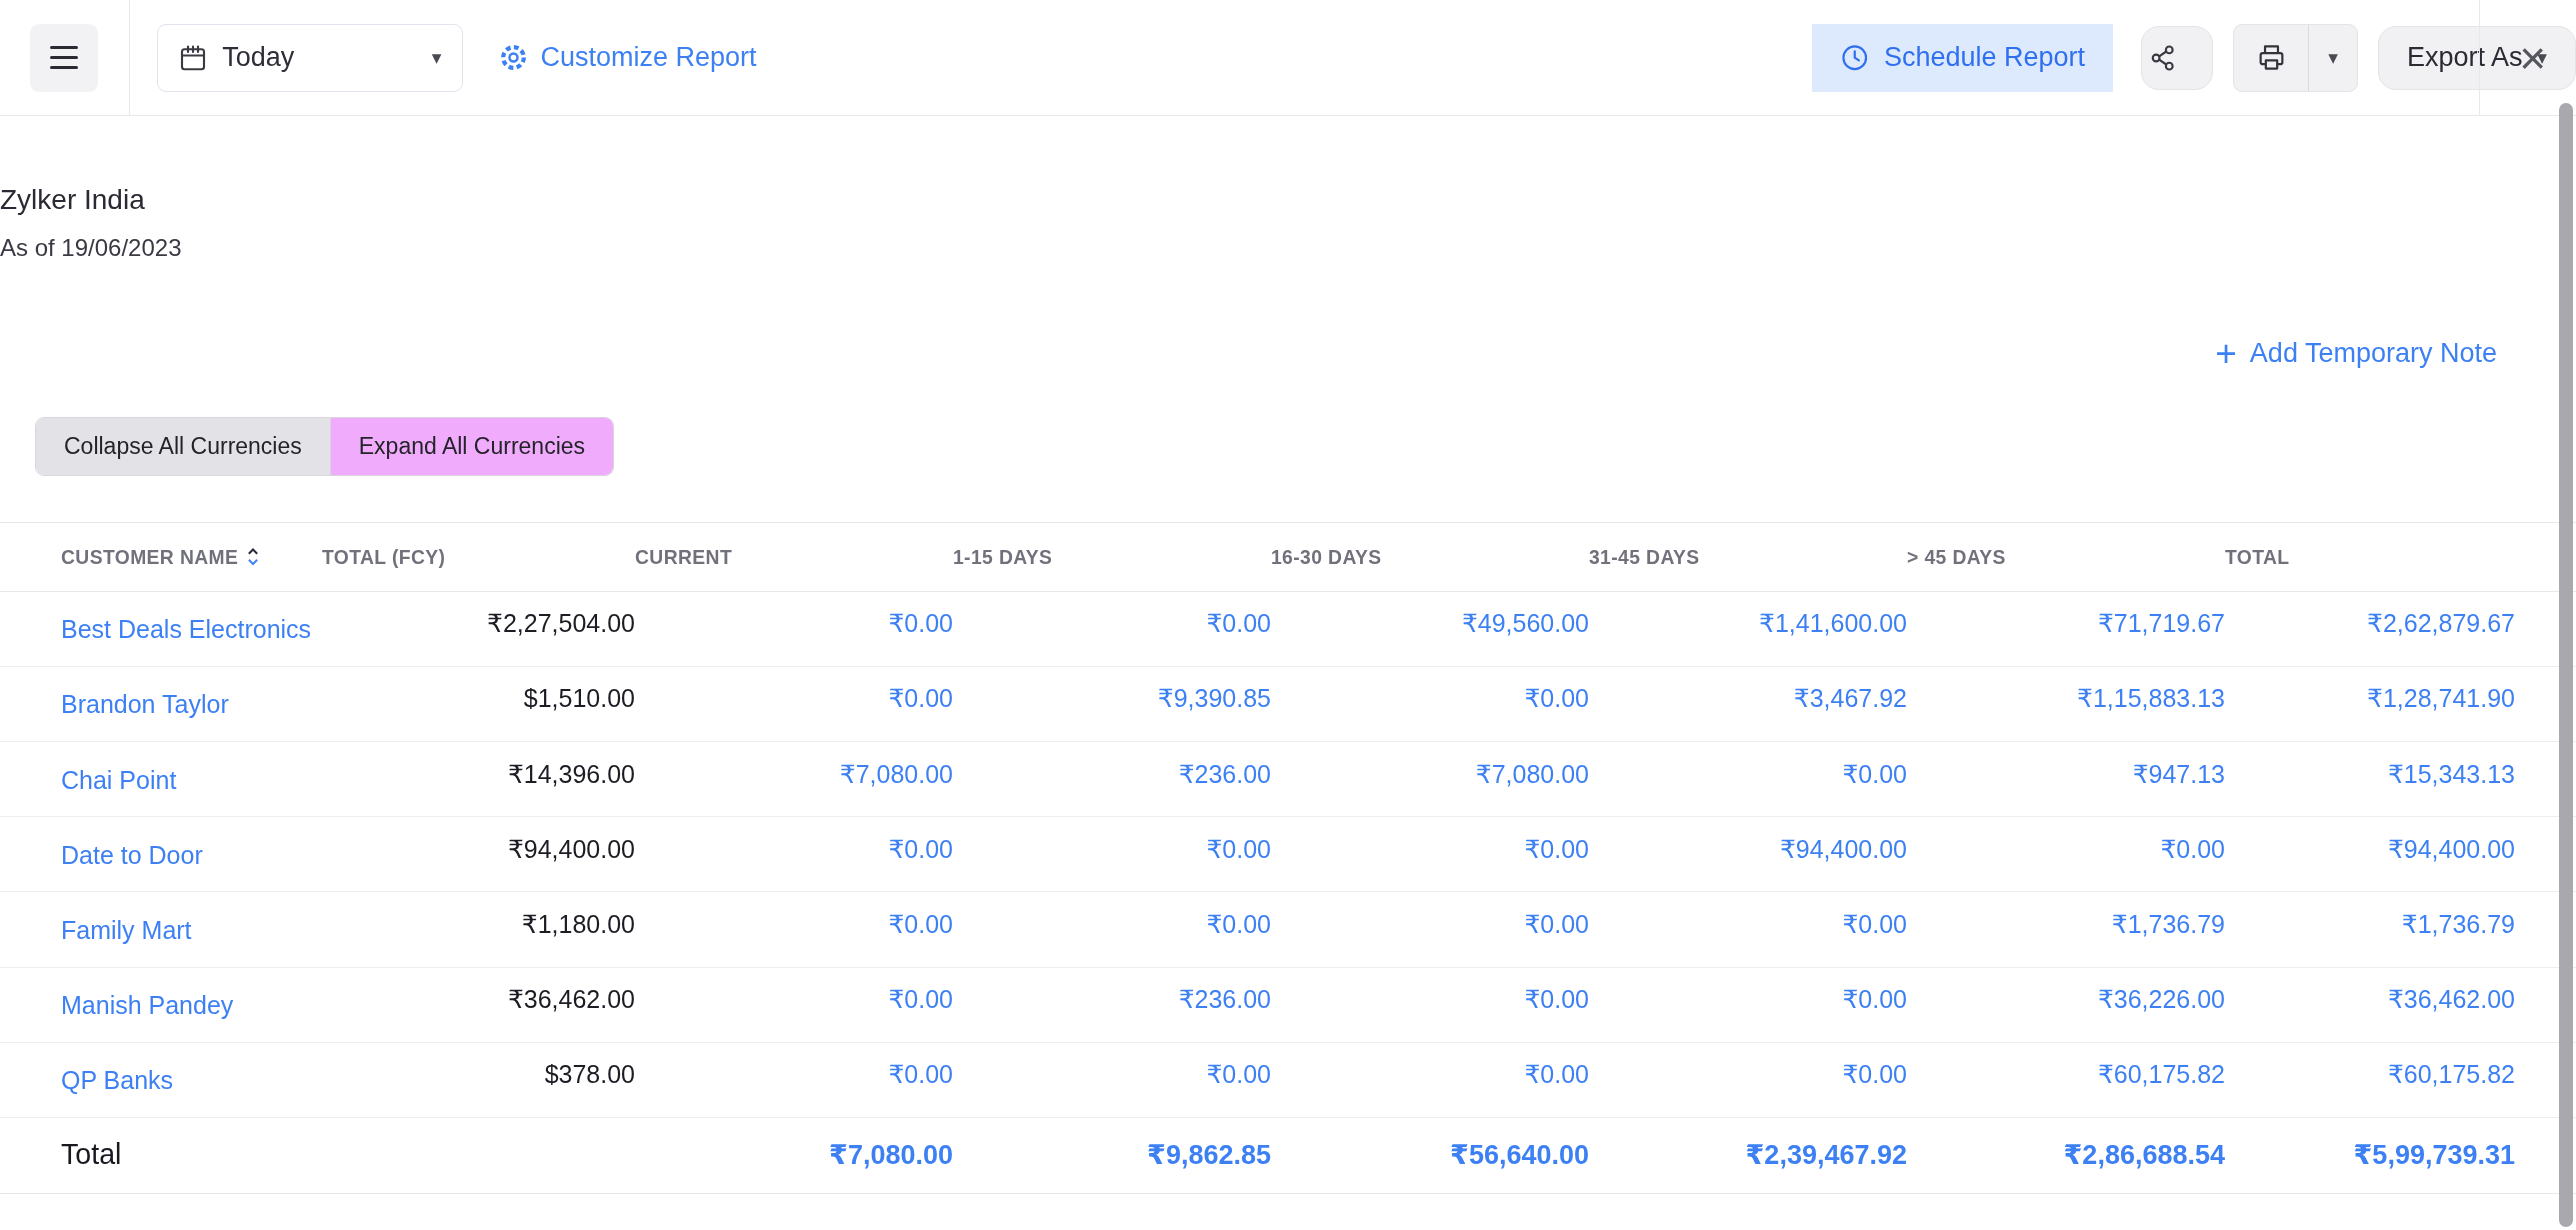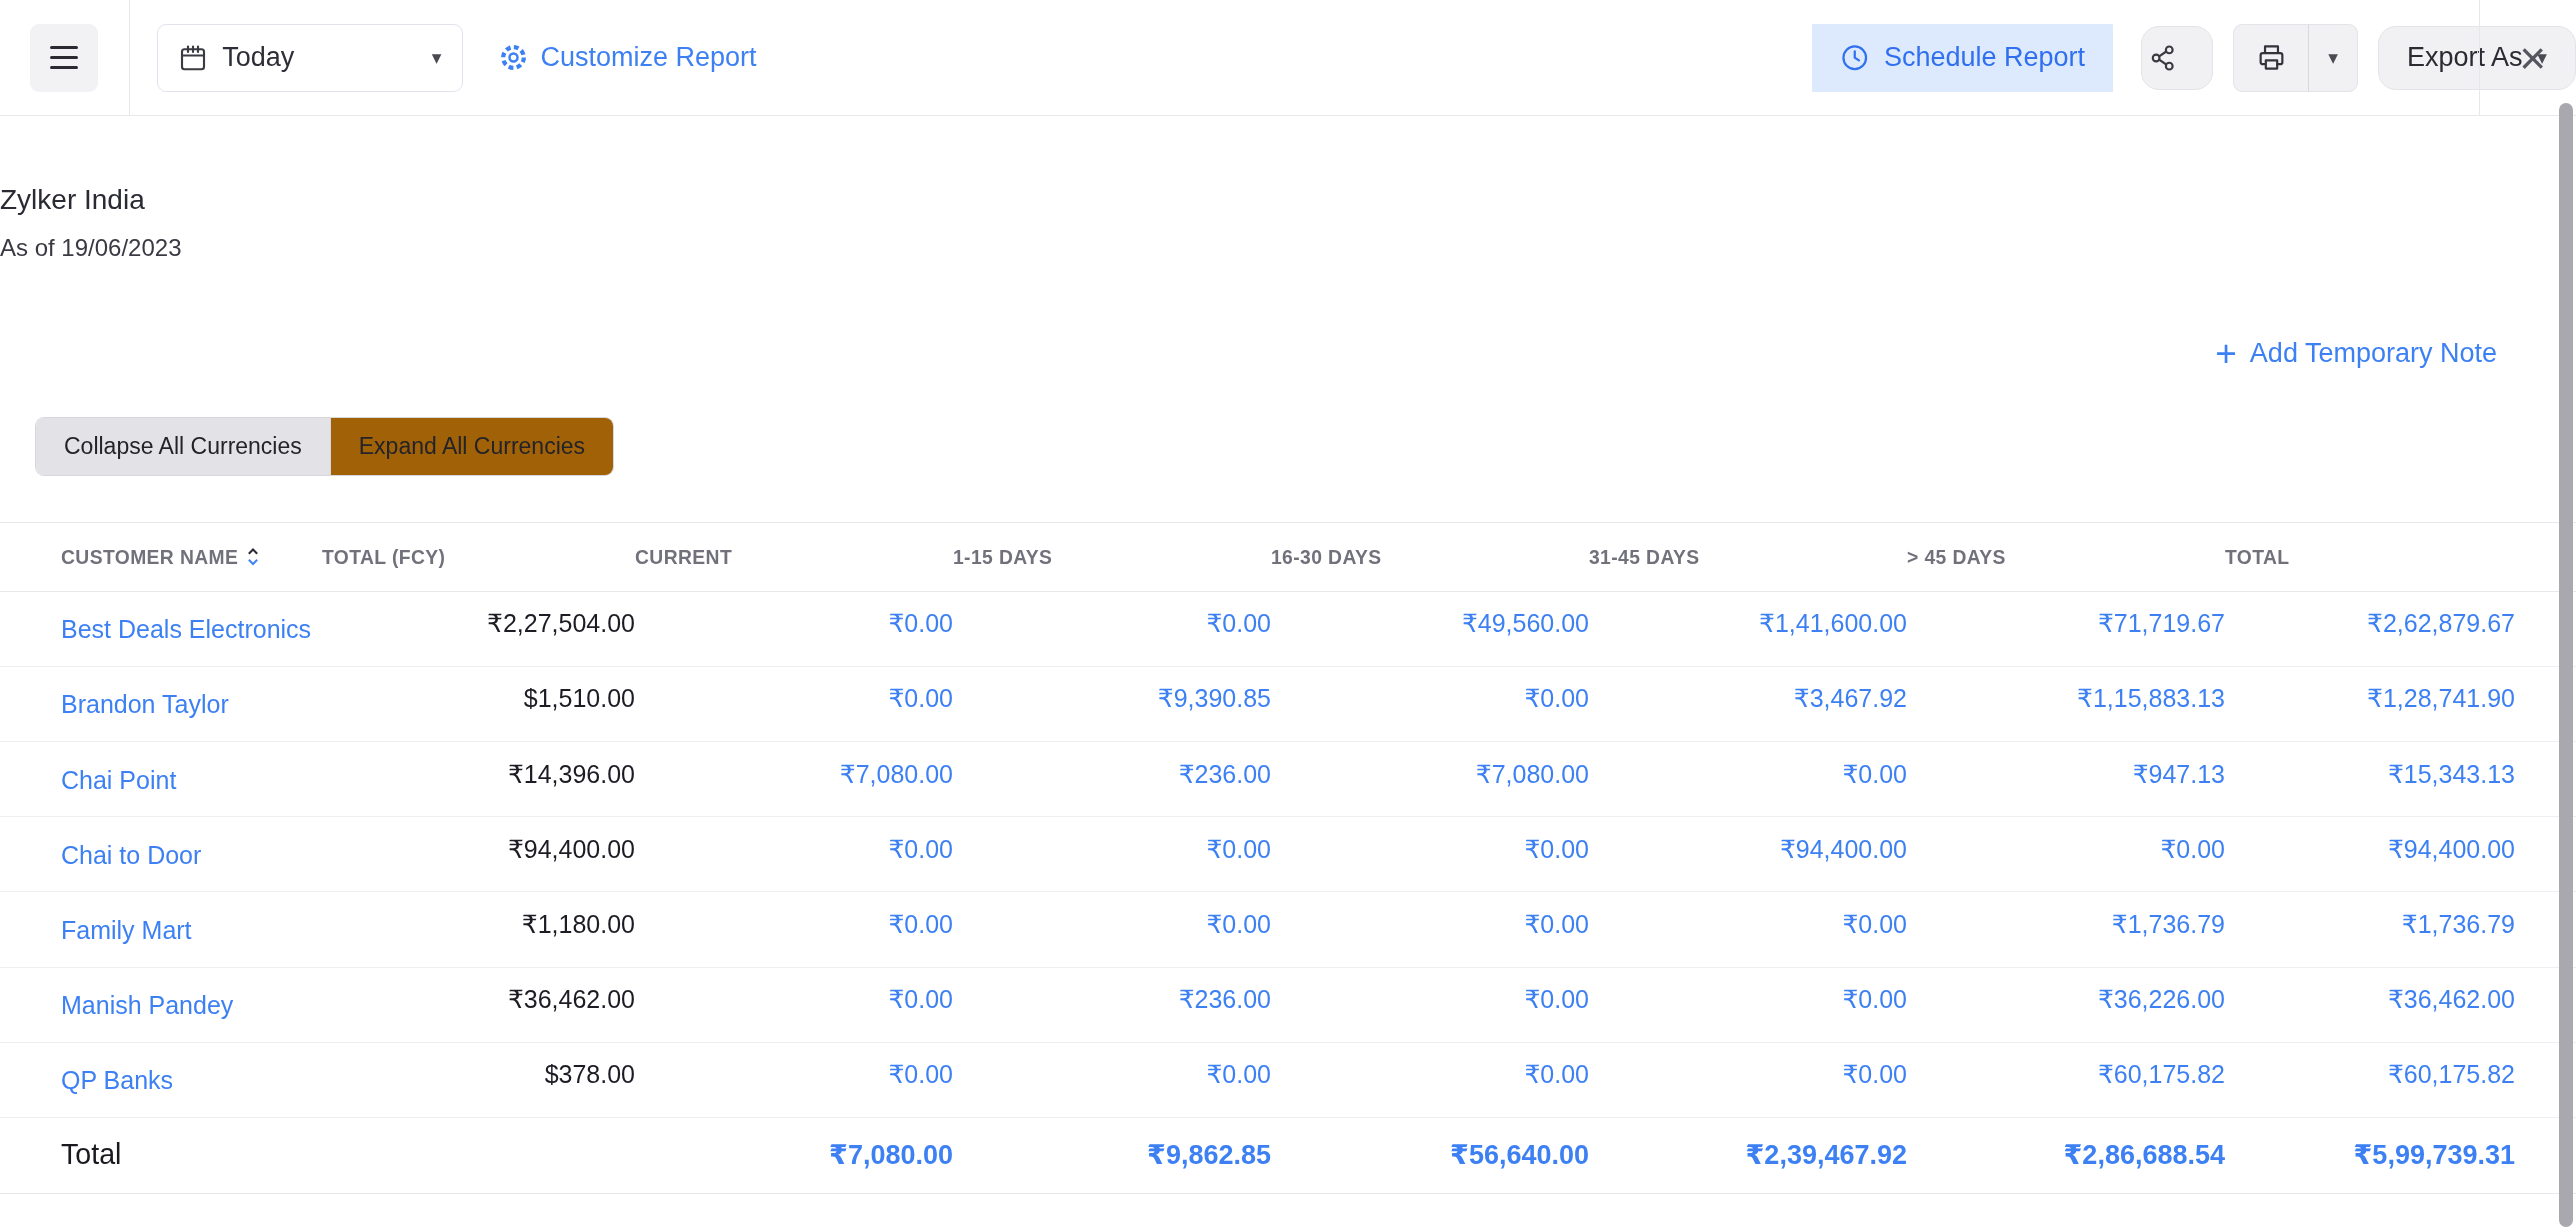--- a/index.html
+++ b/index.html
@@ -34,21 +34,21 @@
   .company{margin-top:68px;font-size:28px;color:#2a2a34;}
   .report-title{margin-top:14.7px;font-size:40px;font-weight:600;color:#1e1e28;}
   .as-of{margin-top:18.4px;font-size:24px;color:#3a3a44;}
 
   .note-row{text-align:right;padding-right:79px;margin-top:76px;}
   .add-note{display:inline-flex;align-items:center;gap:13px;color:#3c80f4;font-size:27px;cursor:pointer;text-decoration:none;}
   .add-note .plus{font-size:37px;font-weight:300;line-height:28px;}
 
   
   .cur-group{margin:48px 0 0 35px;display:inline-flex;border:0.9px solid #d6d6dc;border-radius:9px;overflow:hidden;}
-  .cur-btn{height:57px;padding:0 28px;font-size:23px;color:#232329;background:#a16207;border:none;cursor:pointer;font-family:inherit;}
+  .cur-btn{height:57px;padding:0 28px;font-size:23px;color:#232329;background:#f0abfc;border:none;cursor:pointer;font-family:inherit;}
   .cur-btn.active{background:#e3e3e7;border-right:0.9px solid #d6d6dc;}
 
   
   table.report{width:2576px;margin-top:46px;border-collapse:collapse;table-layout:fixed;}
   col.c1{width:322px;} col.c2{width:313px;} col.c3,col.c4,col.c5,col.c6,col.c7{width:318px;} col.c8{width:351px;}
   thead th{border-top:0.9px solid #e8e8ec;border-bottom:0.9px solid #e8e8ec;padding:23px 0 21px;font-size:19.3px;font-weight:700;letter-spacing:0.4px;color:#71717c;text-align:left;white-space:nowrap;}
   thead th.first{text-align:left;padding-left:61px;}
   thead th.last{padding-right:61px;}
   .sort-ic{display:inline-block;vertical-align:-3.7px;margin-left:7.4px;}
   tbody td{vertical-align:top;padding:17.5px 0 15.7px;font-size:25px;border-bottom:1.8px solid #ededf2;text-align:right;}
@@ -210,21 +210,21 @@
         <td class="c-name"><a>Chai Point</a></td>
         <td class="c-fcy">₹14,396.00</td>
         <td class="c-val">₹7,080.00</td>
         <td class="c-val">₹236.00</td>
         <td class="c-val">₹7,080.00</td>
         <td class="c-val">₹0.00</td>
         <td class="c-val">₹947.13</td>
         <td class="c-val last">₹15,343.13</td>
       </tr>
       <tr>
-        <td class="c-name"><a>Chai to Door</a></td>
+        <td class="c-name"><a>Date to Door</a></td>
         <td class="c-fcy">₹94,400.00</td>
         <td class="c-val">₹0.00</td>
         <td class="c-val">₹0.00</td>
         <td class="c-val">₹0.00</td>
         <td class="c-val">₹94,400.00</td>
         <td class="c-val">₹0.00</td>
         <td class="c-val last">₹94,400.00</td>
       </tr>
       <tr>
         <td class="c-name"><a>Family Mart</a></td>

